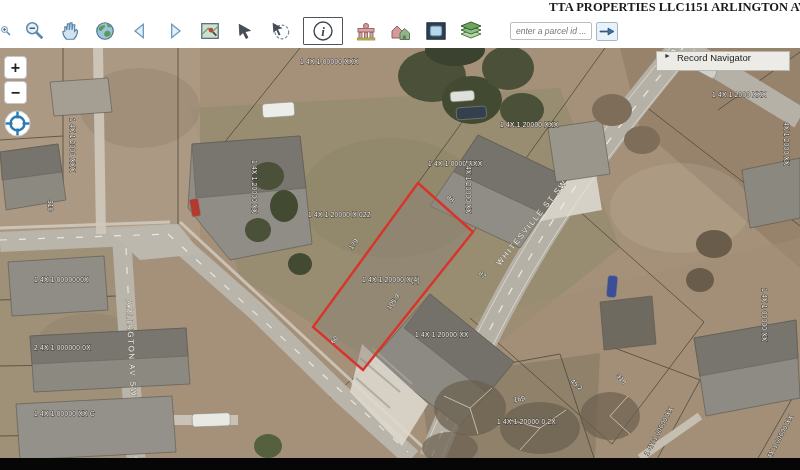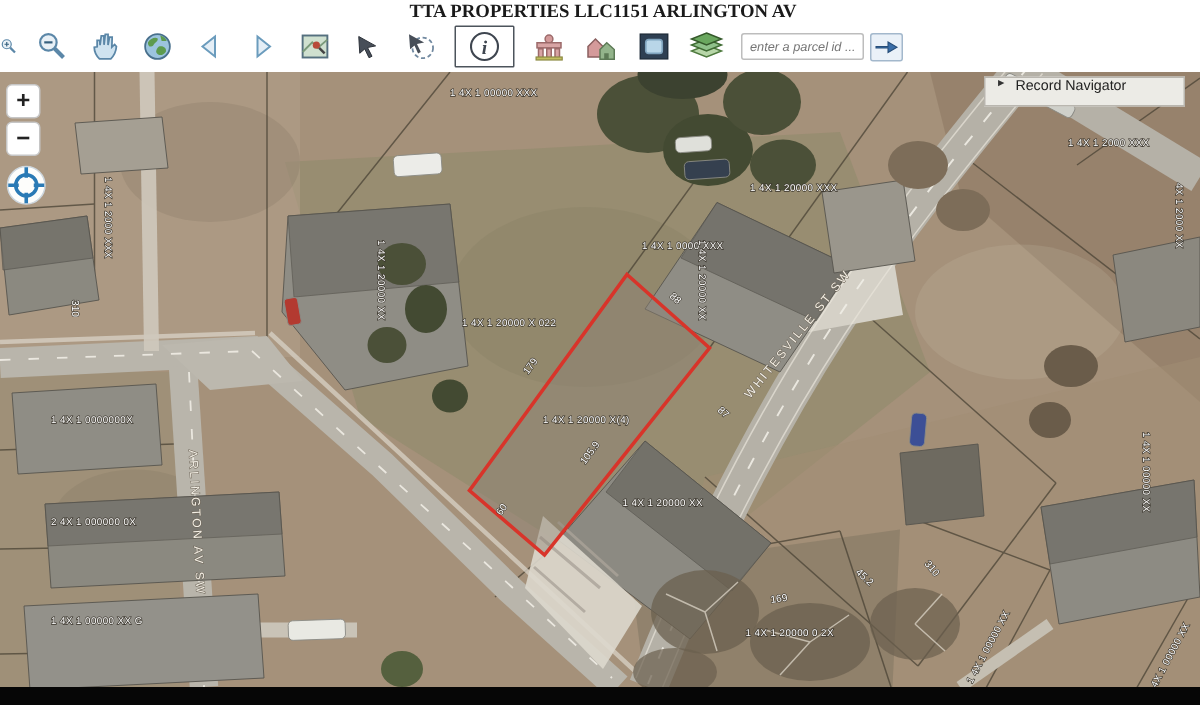--- a/index.html
+++ b/index.html
@@ -1,28 +1,28 @@
 <!DOCTYPE html>
 <html><head>
 <meta charset="utf-8">
 <style>
   html,body{margin:0;padding:0}
   body{width:800px;height:470px;font-family:"Liberation Sans",sans-serif;background:#fff;overflow:hidden}
   
   .top{height:48px;background:#fff;position:relative}
-  .titles{display:flex;justify-content:center;align-items:flex-start;height:15px;
+  .titles{display:flex;justify-content:flex-end;align-items:flex-start;height:15px;
           font-family:"Liberation Serif",serif;font-weight:bold;font-size:12.5px;color:#1a1a1a}
   .owner{margin-left:-3px;white-space:nowrap}
   .addr{margin-right:-7px;white-space:nowrap}
   .tools{display:flex;align-items:center;height:32px;gap:11px;padding-left:0}
   .tool{background:none;border:none;margin:0;padding:0;width:24px;height:24px;display:flex;
         align-items:center;justify-content:center;cursor:pointer;flex:0 0 auto}
   .tool.cut{width:12px;overflow:hidden;justify-content:flex-end}
   .tool.active{border:1px solid #4d545c;width:40px;height:28px;border-radius:1px}
-  .searchwrap{display:flex;align-items:center;gap:4px;margin-left:0}
+  .searchwrap{display:flex;align-items:center;gap:4px;margin-left:16px}
   input.parcel{width:70px;height:14px;font-size:8.5px;font-style:italic;color:#999;
         border:1px solid #bdbdbd;border-radius:2px;padding:1px 5px;outline:none;font-family:"Liberation Sans",sans-serif}
   .go{width:22px;height:19px;background:#eaf1f8;border:1px solid #a3b8cc;border-radius:2px;
       display:flex;align-items:center;justify-content:center;cursor:pointer;padding:0}
   
   .map{position:relative;width:800px;height:410px;background:#a5917a;overflow:hidden}
   .map svg.scene{position:absolute;left:0;top:0}
   .zoomctl{position:absolute;left:4px;top:8px;z-index:5}
   .zbtn{display:block;width:23px;height:23px;background:#fff;border:1px solid #c6c6c6;border-radius:4px;
         font-size:16px;font-weight:bold;line-height:20px;text-align:center;color:#222;cursor:pointer;

